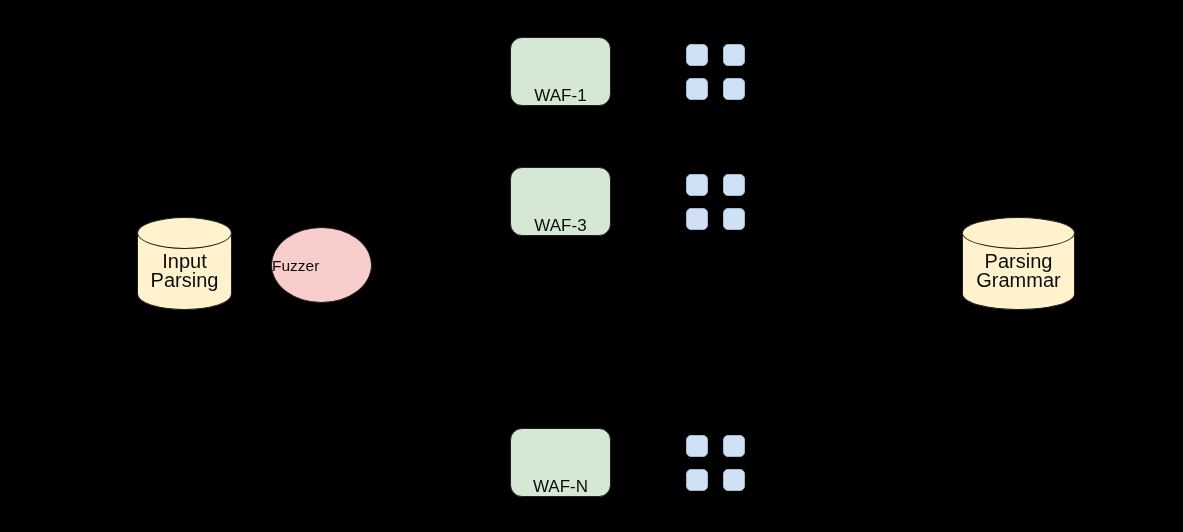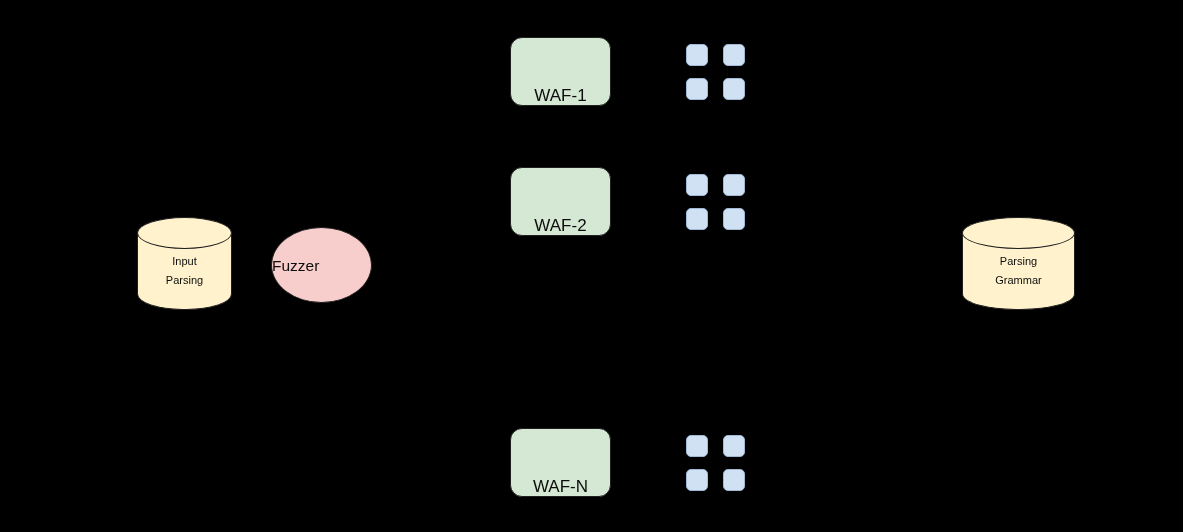--- a/index.html
+++ b/index.html
@@ -47,21 +47,21 @@
     left: 0;
     right: 0;
     top: 0;
     bottom: 0;
     display: flex;
     flex-direction: column;
     align-items: center;
     justify-content: center;
     padding-top: 14px;
     color: #0d0d0d;
-    font-size: 11px;
+    font-size: 20px;
     line-height: 19px;
     text-align: center;
     z-index: 2;
     pointer-events: none;
   }
 
   
   .ellipse {
     background: #f8cecc;
     border: 1.5px solid #1f1f1f;
@@ -126,21 +126,21 @@
     <span>WAF-1</span>
   </div>
   <div class="node grid-icon" style="left:686px; top:44px;">
     <div class="grid-cell"></div>
     <div class="grid-cell"></div>
     <div class="grid-cell"></div>
     <div class="grid-cell"></div>
   </div>
 
   <div class="node rrect" style="left:510px; top:167px; width:101px; height:69px;">
-    <span>WAF-2</span>
+    <span>WAF-3</span>
   </div>
   <div class="node grid-icon" style="left:686px; top:174px;">
     <div class="grid-cell"></div>
     <div class="grid-cell"></div>
     <div class="grid-cell"></div>
     <div class="grid-cell"></div>
   </div>
 
   <div class="node rrect" style="left:510px; top:428px; width:101px; height:69px;">
     <span>WAF-N</span>

